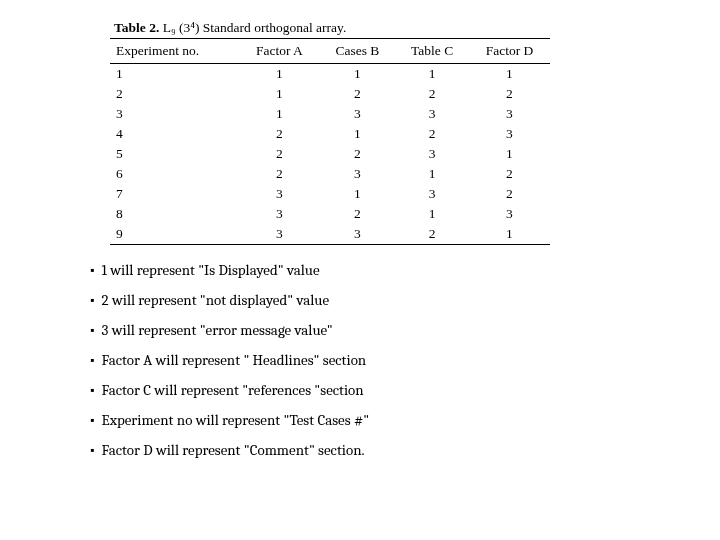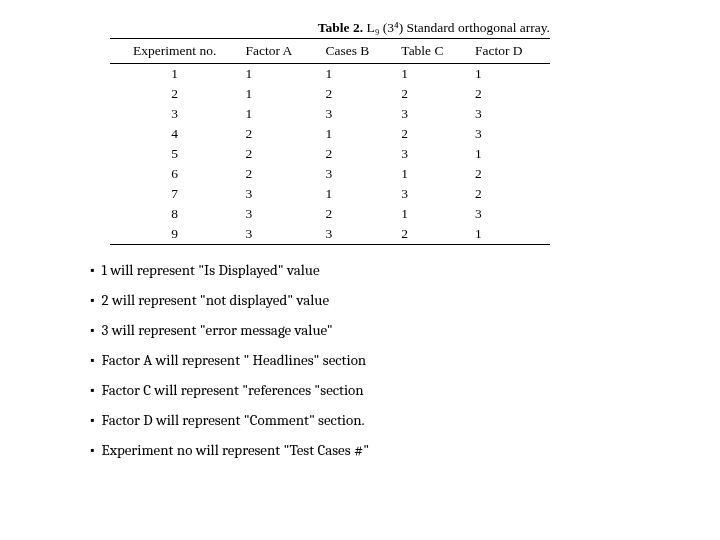--- a/index.html
+++ b/index.html
@@ -15,47 +15,46 @@
     padding: 20px 90px 0 90px;
   }
   .table-wrap {
     width: 440px;
     margin: 0 0 15px 20px;
   }
   .table-caption {
     font-size: 13.5px;
     margin-bottom: 2px;
     padding-left: 4px;
-    text-align: right;
   }
   .table-caption .bold {
     font-weight: bold;
   }
   table {
     border-collapse: collapse;
     width: 100%;
     font-size: 13.5px;
   }
   thead tr {
     border-top: 1.5px solid #000;
     border-bottom: 1px solid #000;
   }
   tbody tr:last-child td {
     border-bottom: 1.5px solid #000;
   }
   th, td {
     padding: 2px 6px;
-    text-align: left;
+    text-align: center;
     font-weight: normal;
   }
   th {
     padding: 4px 6px;
   }
   th:first-child, td:first-child {
-    text-align: center;
+    text-align: left;
   }
   .notes {
     font-family: Cambria, Georgia, serif;
     font-size: 15px;
     line-height: 1.4;
   }
   .note-line {
     margin: 9px 0;
   }
   .bullet {
@@ -150,16 +149,16 @@
         </tbody>
     </table>
   </div>
 
   <div class="notes" id="notes">
       <div class="note-line"><span class="bullet">▪</span><span> 1 will represent "Is Displayed" value</span></div>
       <div class="note-line"><span class="bullet">▪</span><span> 2 will represent "not displayed" value</span></div>
       <div class="note-line"><span class="bullet">▪</span><span> 3 will represent "error message value"</span></div>
       <div class="note-line"><span class="bullet">▪</span><span> Factor A will represent " Headlines" section</span></div>
       <div class="note-line"><span class="bullet">▪</span><span> Factor C will represent "references "section</span></div>
+      <div class="note-line"><span class="bullet">▪</span><span> Experiment no will represent "Test Cases #"</span></div>
       <div class="note-line"><span class="bullet">▪</span><span> Factor D will represent "Comment" section.</span></div>
-      <div class="note-line"><span class="bullet">▪</span><span> Experiment no will represent "Test Cases #"</span></div>
     </div>
 </div>
 
 </body></html>

